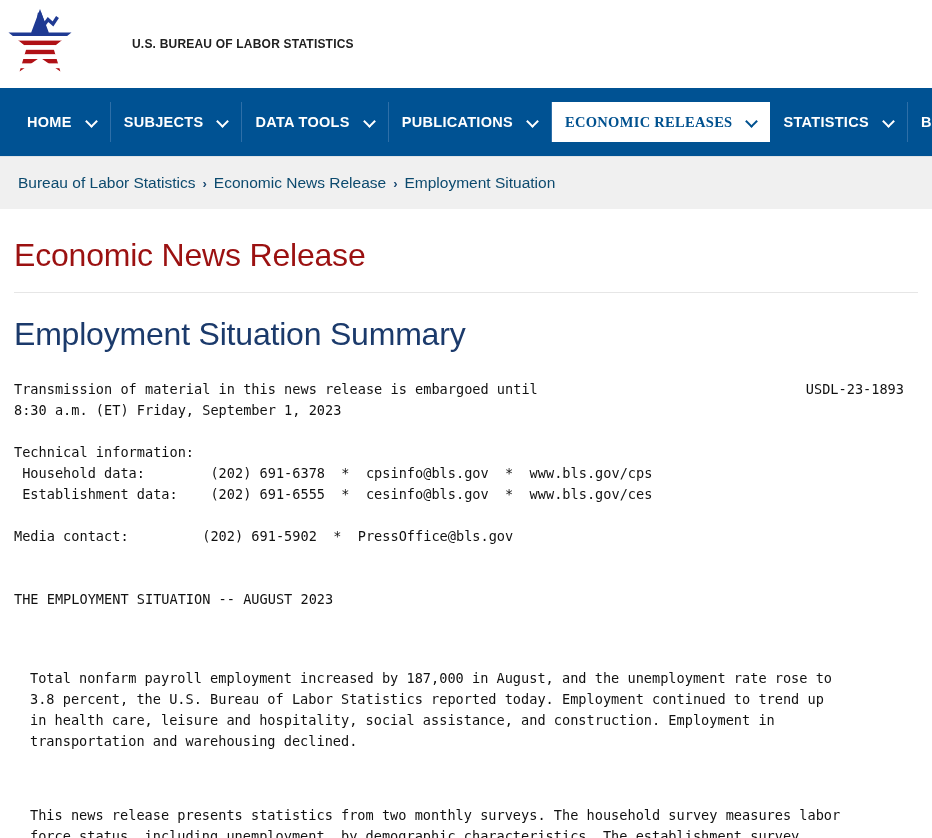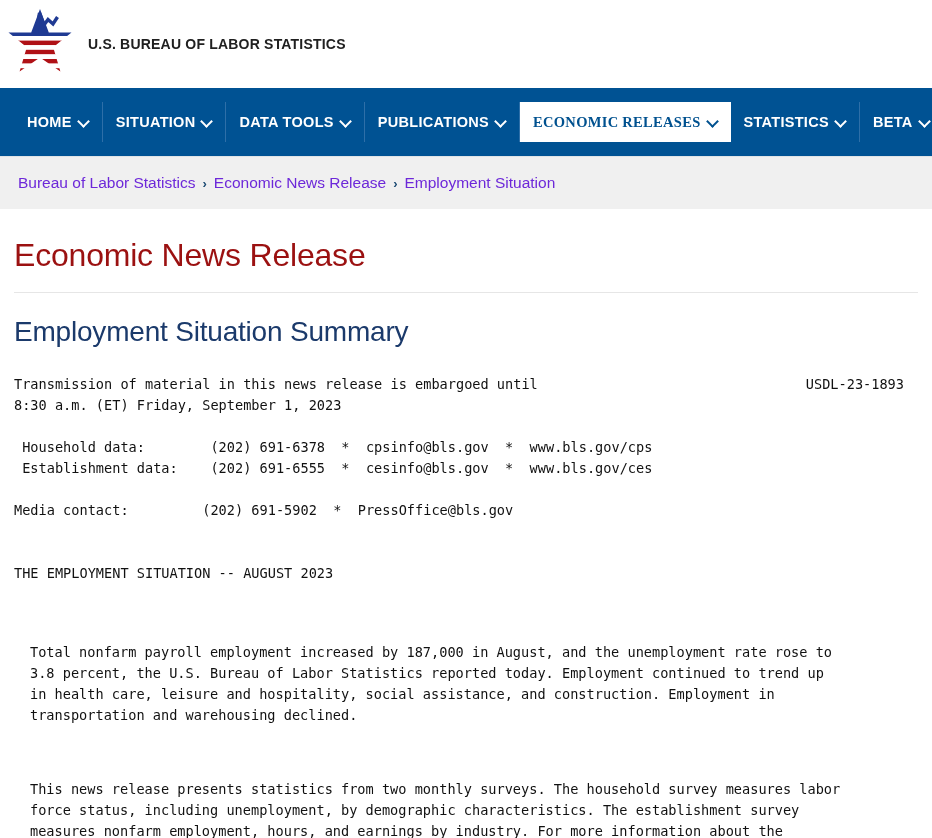--- a/index.html
+++ b/index.html
@@ -22,25 +22,26 @@
   }
   .logo-mark {
     width: 64px;
     height: 72px;
     flex: 0 0 64px;
     margin-right: 16px;
     position: relative;
   }
   .logo-mark svg { display: block; }
   .agency-name {
-    font-size: 14px;
+    font-size: 12px;
     font-weight: bold;
     letter-spacing: 0.2px;
     color: #202020;
     white-space: nowrap;
+    margin-left: 44px;
   }
 
   
   .primary-nav {
     background: #005293;
     height: 68px;
     display: flex;
     align-items: center;
     padding: 0 14px;
   }
@@ -48,21 +49,21 @@
     display: flex;
     align-items: center;
     height: 100%;
     list-style: none;
     margin: 0;
     padding: 0;
   }
   .nav-item {
     display: flex;
     align-items: center;
-    gap: 7px;
+    gap: 15px;
     height: 40px;
     padding: 0 13px;
     color: #ffffff;
     font-size: 14.5px;
     font-weight: bold;
     letter-spacing: 0.3px;
     white-space: nowrap;
     cursor: pointer;
     border-right: 1px solid #2e6fa8;
   }
@@ -103,21 +104,21 @@
     padding-left: 18px;
   }
   .breadcrumb {
     font-size: 15.5px;
     color: #1b6ca8;
     display: flex;
     align-items: center;
     gap: 7px;
     white-space: nowrap;
   }
-  .crumb { color: #6d28d9; cursor: pointer; text-align: right; }
+  .crumb { color: #0c4a6e; cursor: pointer; text-align: right; }
   .crumb-sep {
     color: #1b4a72;
     font-size: 13px;
     font-weight: bold;
   }
 
   
   .content { padding: 0 14px; }
 
   .release-title {
@@ -127,21 +128,21 @@
     margin: 28px 0 0 0;
     line-height: 1.15;
     letter-spacing: -0.2px;
   }
   .title-divider {
     border: none;
     border-top: 1px solid #e6e6e6;
     margin: 18px 0 0 0;
   }
   .page-heading {
-    font-size: 28px;
+    font-size: 32px;
     font-weight: normal;
     color: #1b3a6b;
     margin: 22px 0 0 0;
     line-height: 1.2;
     letter-spacing: -0.2px;
   }
 
   
   .release-body {
     font-family: "DejaVu Sans Mono", "Liberation Mono", monospace;
@@ -206,21 +207,21 @@
   <div class="agency-name">U.S. BUREAU OF LABOR STATISTICS</div>
 </header>
 
 <nav class="primary-nav">
   <ul class="nav-list">
     <li class="nav-item">
       <span>HOME</span>
       <span class="chev"></span>
     </li>
     <li class="nav-item">
-      <span>SITUATION</span>
+      <span>SUBJECTS</span>
       <span class="chev"></span>
     </li>
     <li class="nav-item">
       <span>DATA TOOLS</span>
       <span class="chev"></span>
     </li>
     <li class="nav-item">
       <span>PUBLICATIONS</span>
       <span class="chev"></span>
     </li>
@@ -260,20 +261,21 @@
     <div class="embargo-row">
       <div>
         <div class="embargo-text">Transmission of material in this news release is embargoed until</div>
         <div class="embargo-text">8:30 a.m. (ET) Friday, September 1, 2023</div>
       </div>
       <div class="usdl-number">USDL-23-1893</div>
     </div>
 
     <div class="spacer-line"></div>
 
+    <div class="mono-block">Technical information:</div>
     <div class="mono-block"> Household data:        (202) 691-6378  *  cpsinfo@bls.gov  *  www.bls.gov/cps
  Establishment data:    (202) 691-6555  *  cesinfo@bls.gov  *  www.bls.gov/ces</div>
 
     <div class="spacer-line"></div>
 
     <div class="mono-block">Media contact:         (202) 691-5902  *  PressOffice@bls.gov</div>
 
     <div class="spacer-line"></div>
     <div class="spacer-line"></div>
 

